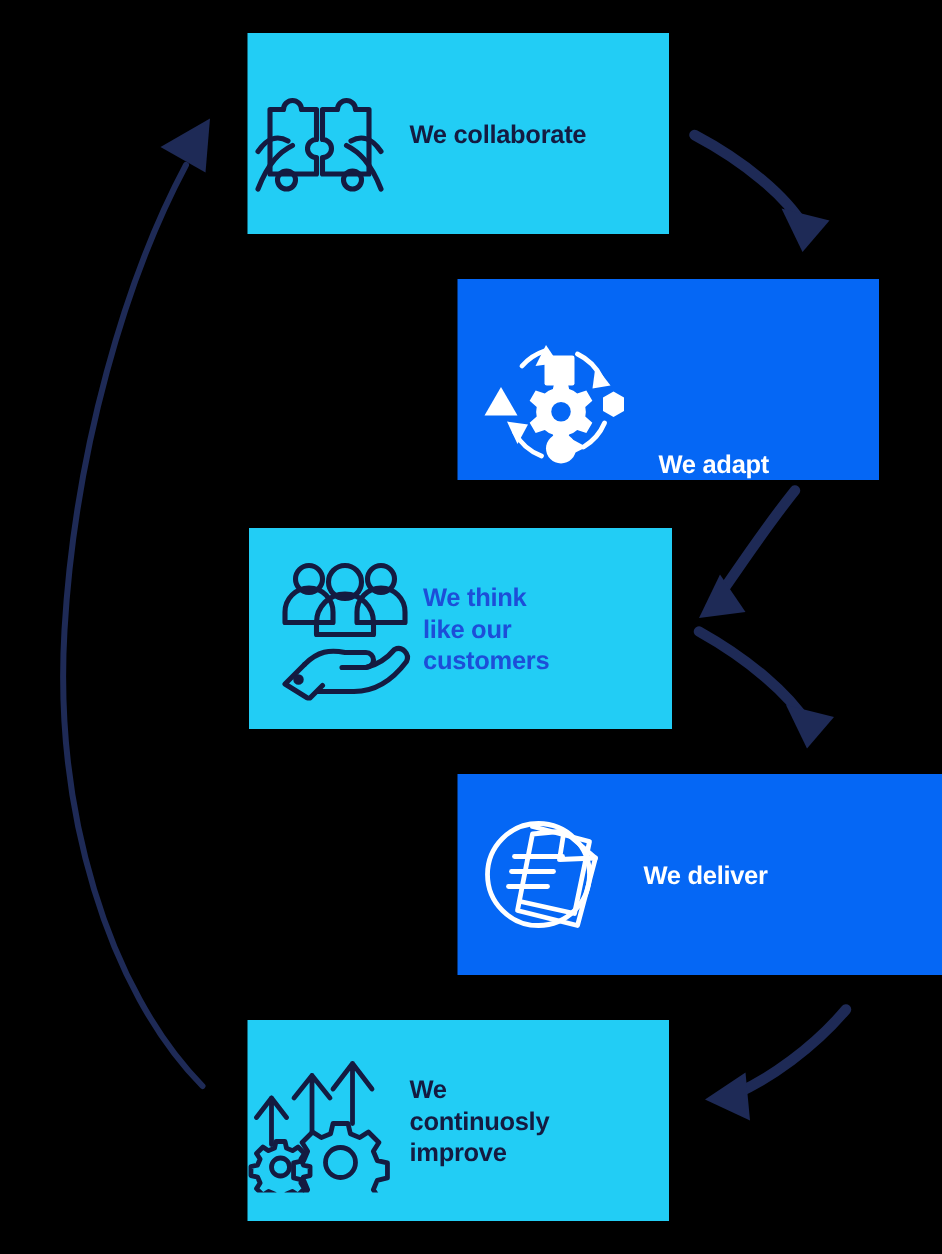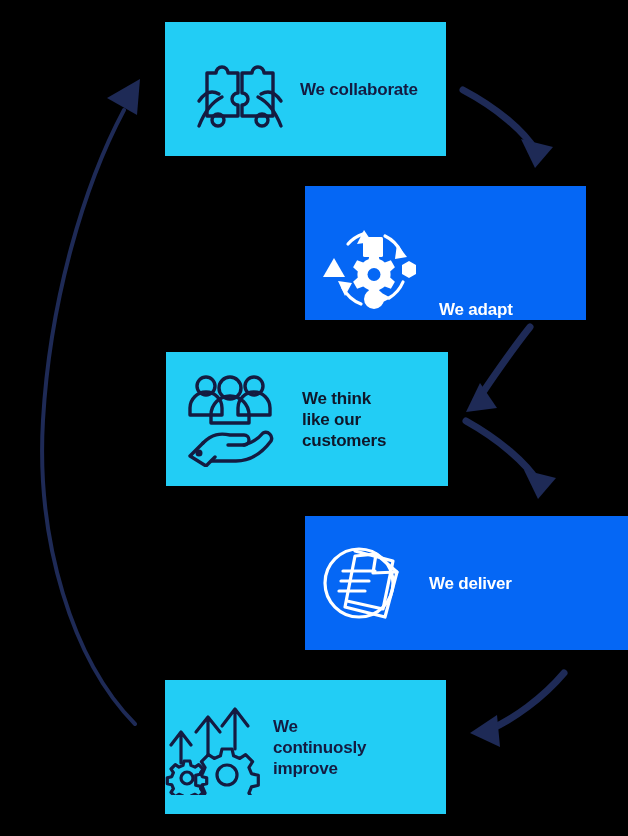--- a/index.html
+++ b/index.html
@@ -47,42 +47,42 @@
     line-height: 21px;
     letter-spacing: -0.2px;
     white-space: pre-line;
   }
 
   
   #box-collaborate {
     left: 165px; top: 22px;
     width: 281px; height: 134px;
     background: #22CDF5;
-    padding-left: 27px;
+    padding-left: 0;
   }
   #box-collaborate .step-label { color: #141B41; margin-left: 12px; }
 
   
   #box-adapt {
     left: 305px; top: 186px;
     width: 281px; height: 134px;
     background: #0567F5;
     padding-left: 14px;
     align-items: flex-end;
   }
   #box-adapt .step-label { color: #FFFFFF; margin-left: 16px; }
 
   
   #box-customers {
     left: 166px; top: 352px;
     width: 282px; height: 134px;
     background: #22CDF5;
     padding-left: 16px;
   }
-  #box-customers .step-label { color: #0f172a; margin-left: 24px; }
+  #box-customers .step-label { color: #1d4ed8; margin-left: 4px; }
 
   
   #box-deliver {
     left: 305px; top: 516px;
     width: 337px; height: 134px;
     background: #0567F5;
     padding-left: 14px;
   }
   #box-deliver .step-label { color: #FFFFFF; margin-left: 18px; }
 

